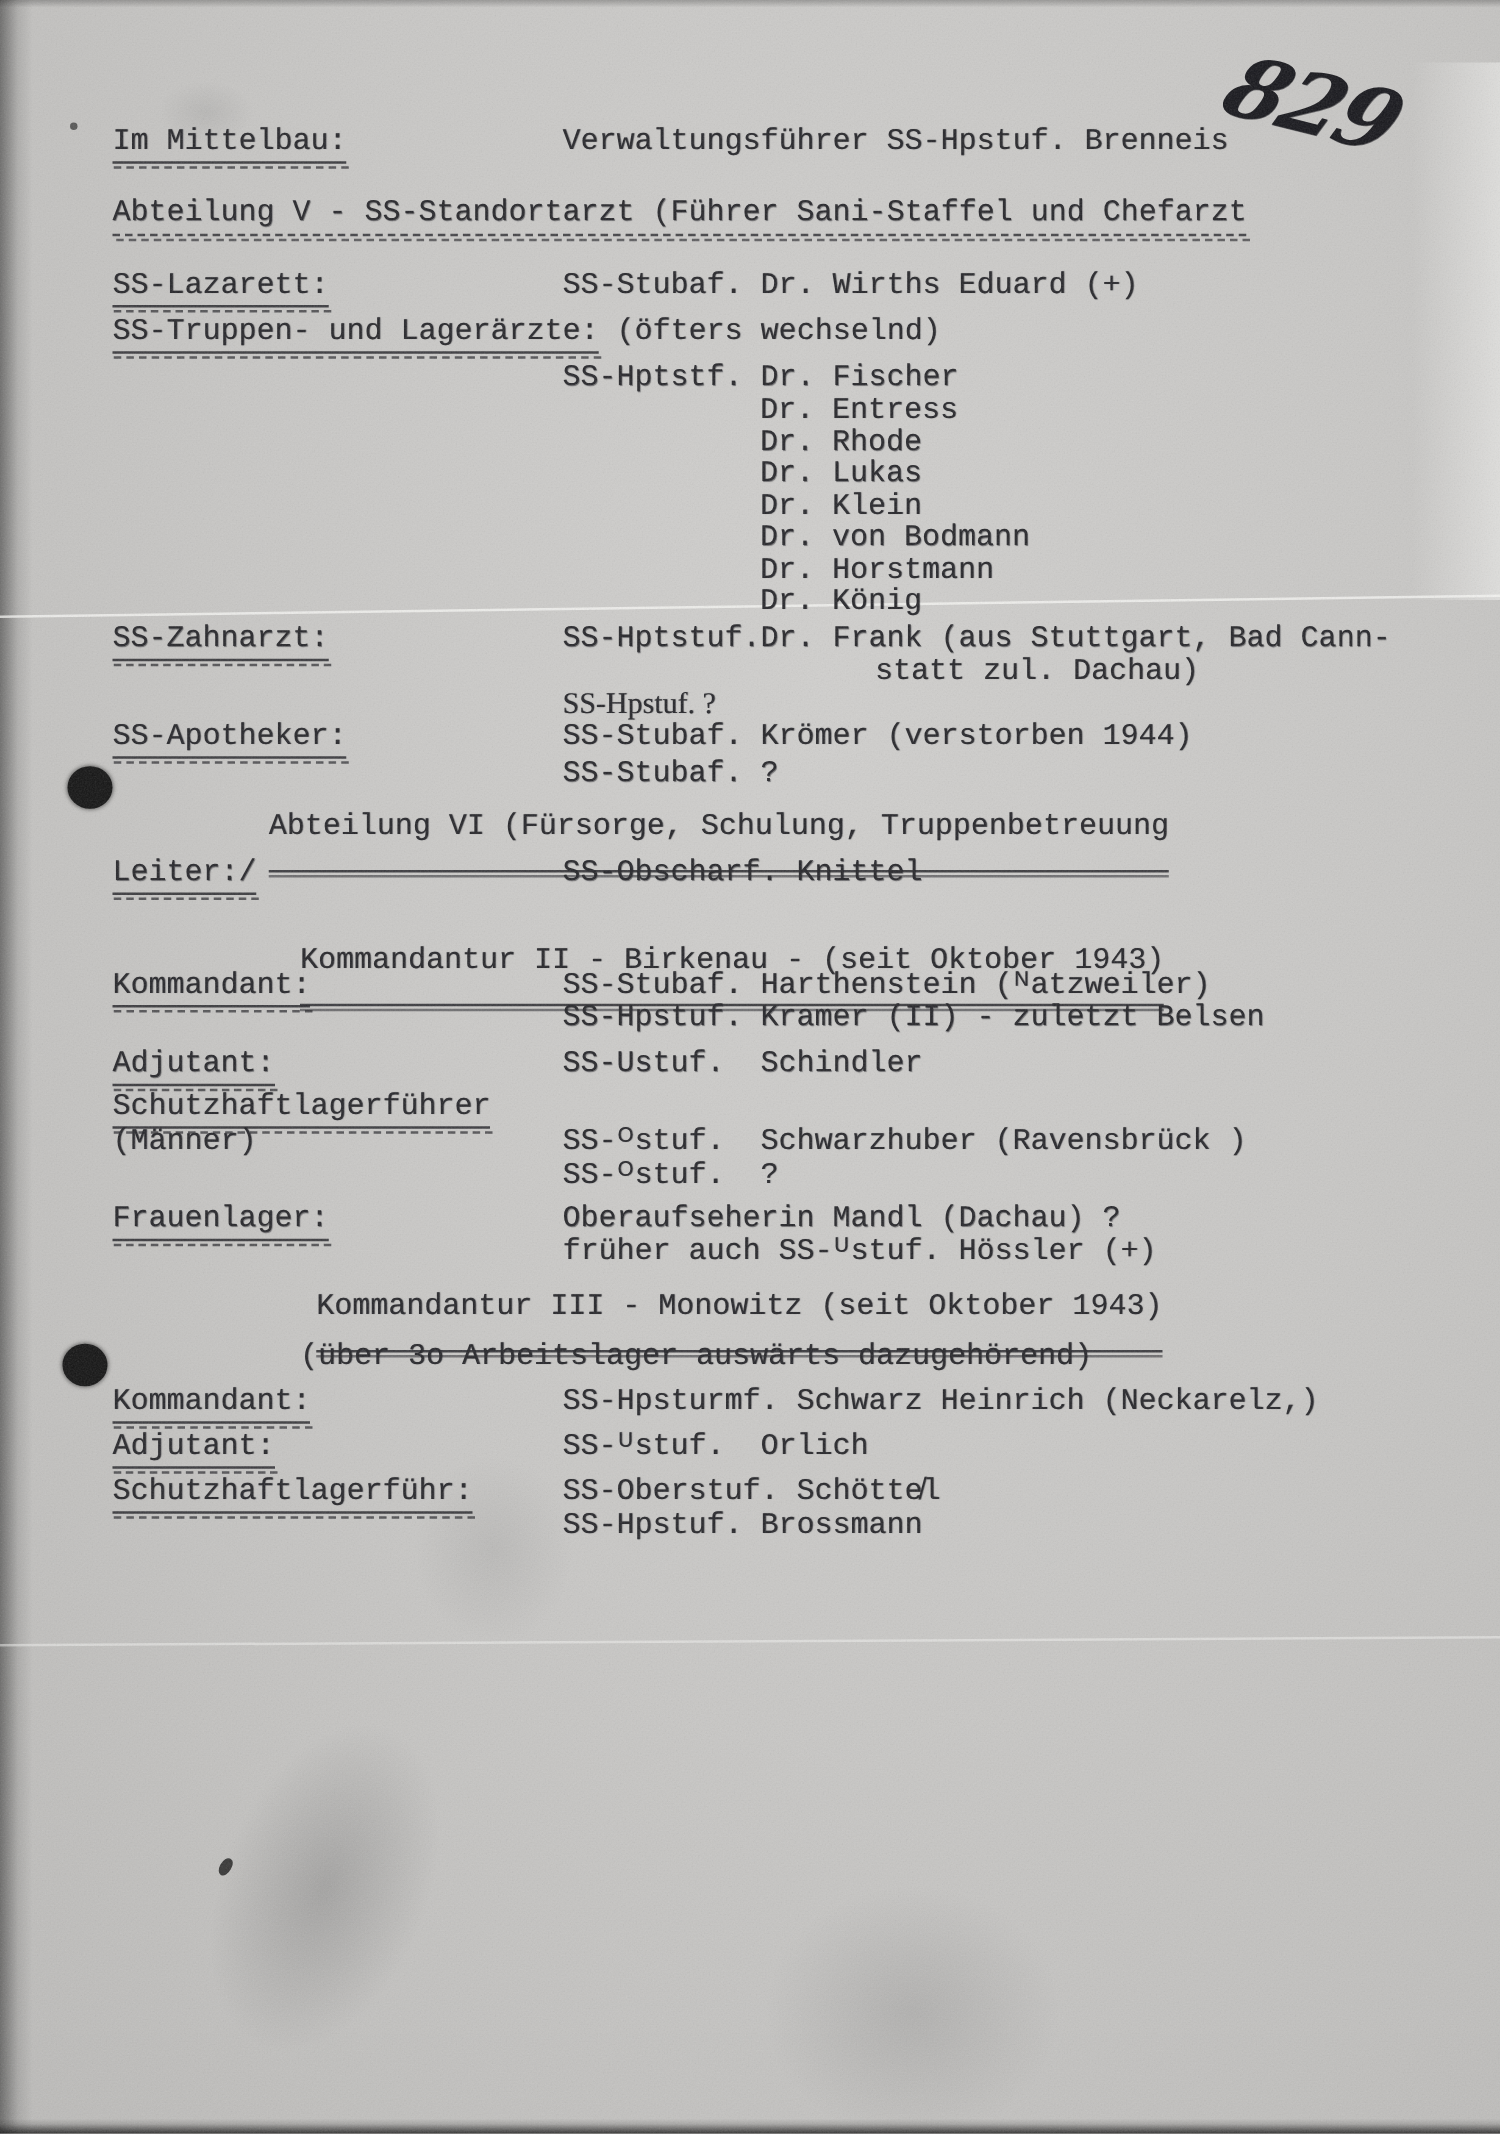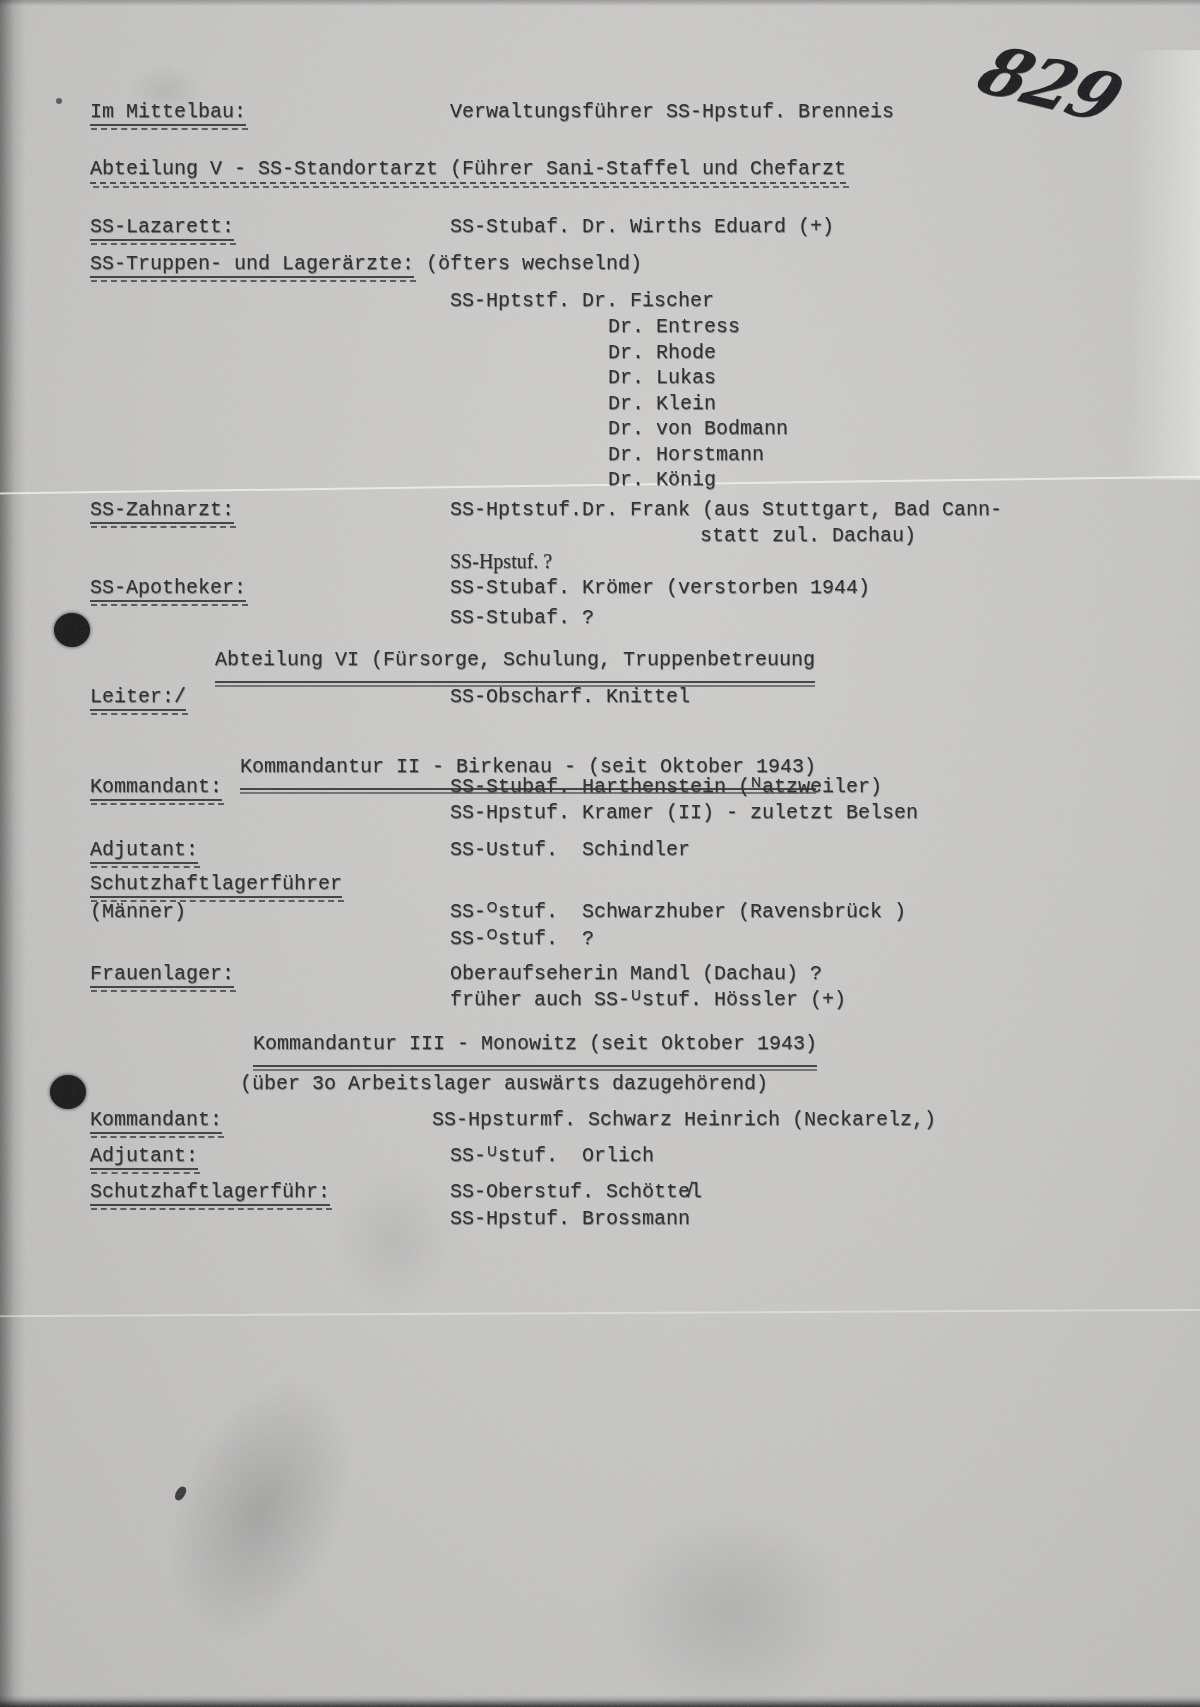--- a/index.html
+++ b/index.html
@@ -3,29 +3,29 @@
 <meta charset="utf-8">
 <style>
   html,body{margin:0;padding:0;background:#9a9998;}
   .page{
     position:relative;width:1200px;height:1707px;overflow:hidden;
     background:radial-gradient(ellipse at 55% 32%, #d0cfcd 0%, #c8c7c5 50%, #bcbbb9 100%);
     font-family:"Liberation Mono","DejaVu Sans Mono",monospace;
   }
   .line{
     position:absolute;white-space:pre;
-    font-size:20px;line-height:1.15;
+    font-size:24px;line-height:1.15;
     color:#26262a;
     text-shadow:0.5px 0.5px 0.7px rgba(30,30,34,0.55);
   }
   
   .lbl{position:relative;display:inline-block;padding-bottom:1px;border-bottom:2.5px solid rgba(35,35,40,0.85);}
   .lbl::after{content:"";position:absolute;left:1px;right:-2px;bottom:-6px;border-bottom:2.5px dashed rgba(35,35,40,0.7);}
   
-  .hd{position:relative;display:inline-block;padding-bottom:10px;border-bottom:2.5px solid rgba(35,35,40,0.85);}
+  .hd{position:relative;display:inline-block;padding-bottom:20px;border-bottom:2.5px solid rgba(35,35,40,0.85);}
   .hd::after{content:"";position:absolute;left:0;right:0;bottom:-6px;border-bottom:2px solid rgba(35,35,40,0.55);}
   
   .hdash{position:relative;display:inline-block;padding-bottom:2px;border-bottom:2.5px dashed rgba(35,35,40,0.8);}
   .hdash::after{content:"";position:absolute;left:3px;right:-3px;bottom:-6px;border-bottom:2.5px dashed rgba(35,35,40,0.65);}
   .hole{position:absolute;width:36px;height:34px;border-radius:50%;background:#141414;box-shadow:0 0 3px 1px rgba(20,20,20,0.5);}
   .handnum{
     position:absolute;left:982px;top:44px;
     font-family:"DejaVu Serif",serif;font-style:italic;font-weight:600;font-size:68px;
     color:#17171c;transform:rotate(14deg) skewX(-12deg);letter-spacing:-2px;
     text-shadow:0.5px 0.5px 0 rgba(20,20,25,0.6);
@@ -115,21 +115,21 @@
   <div class="line" style="left:450px;top:927px;">SS-ᴼstuf.  ?</div>
 
   <div class="line" style="left:90px;top:962px;"><span class="lbl">Frauenlager:</span></div>
   <div class="line" style="left:450px;top:962px;">Oberaufseherin Mandl (Dachau) ?</div>
   <div class="line" style="left:450px;top:988px;">früher auch SS-ᵁstuf. Hössler (+)</div>
 
   <div class="line" style="left:253px;top:1032px;"><span class="hd">Kommandantur III - Monowitz (seit Oktober 1943)</span></div>
   <div class="line" style="left:240px;top:1072px;">(über 3o Arbeitslager auswärts dazugehörend)</div>
 
   <div class="line" style="left:90px;top:1108px;"><span class="lbl">Kommandant:</span></div>
-  <div class="line" style="left:432px;top:1108px;text-align:right;">SS-Hpsturmf. Schwarz Heinrich (Neckarelz,)</div>
+  <div class="line" style="left:450px;top:1108px;text-align:right;">SS-Hpsturmf. Schwarz Heinrich (Neckarelz,)</div>
 
   <div class="line" style="left:90px;top:1144px;"><span class="lbl">Adjutant:</span></div>
   <div class="line" style="left:450px;top:1144px;">SS-ᵁstuf.  Orlich</div>
 
   <div class="line" style="left:90px;top:1180px;"><span class="lbl">Schutzhaftlagerführ:</span></div>
   <div class="line" style="left:450px;top:1180px;">SS-Oberstuf. Schötte̸l</div>
   <div class="line" style="left:450px;top:1207px;">SS-Hpstuf. Brossmann</div>
 
 
   <svg class="noise" xmlns="http://www.w3.org/2000/svg">

